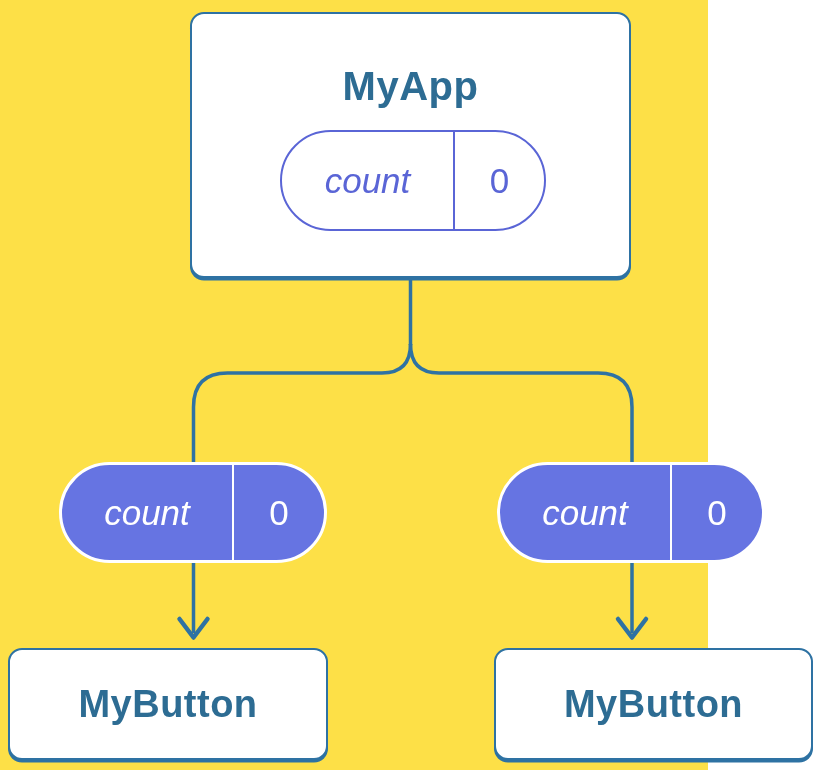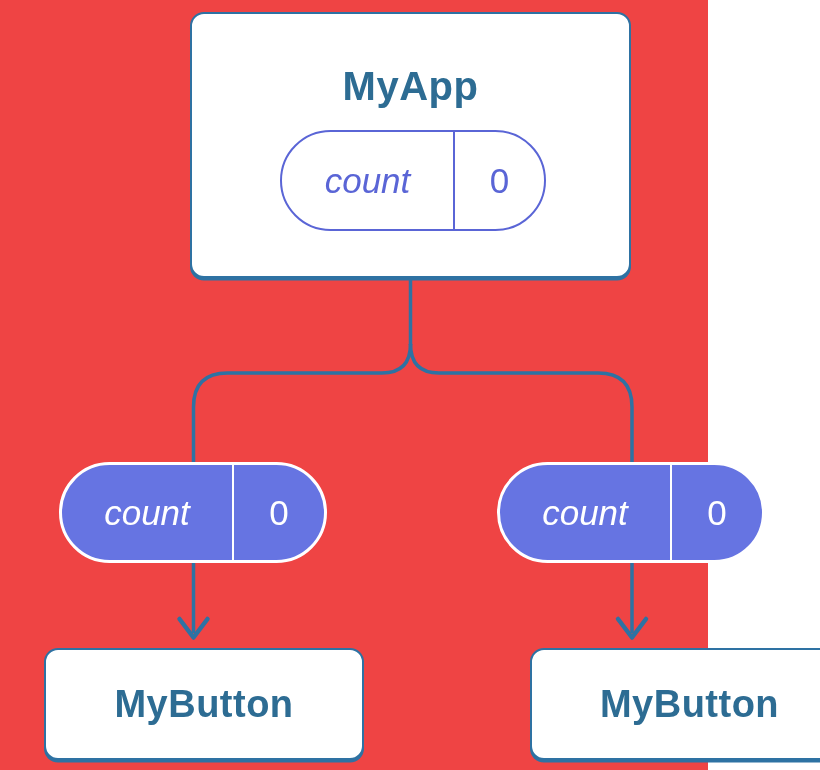--- a/index.html
+++ b/index.html
@@ -1,21 +1,21 @@
 <!DOCTYPE html>
 <html><head>
 <meta charset="utf-8">
 <style>
   * { box-sizing: border-box; margin: 0; padding: 0; }
   html, body { width: 820px; height: 770px; overflow: hidden; }
   .stage {
     position: relative;
     width: 708px;
     height: 770px;
-    background: #ef4444;
+    background: #fde047;
     font-family: "Liberation Sans", sans-serif;
   }
   .connector-svg {
     position: absolute;
     left: 0; top: 0;
     width: 820px; height: 770px;
   }
   .connector-line {
     fill: none;
     stroke: #2E72A3;
@@ -81,21 +81,20 @@
     color: #FFFFFF;
   }
   .pill-filled .pill-name { width: 170px; }
   .pill-filled .pill-value { border-left: 2.5px solid #FFFFFF; }
   .pill-left  { left: 59px;  top: 462px; }
   .pill-right { left: 497px; top: 462px; }
   .card-child {
     display: flex;
     align-items: center;
     justify-content: center;
-    margin-left: 36px;
   }
   .child-left  { left: 8px;   top: 648px; width: 320px; height: 112px; }
   .child-right { left: 494px; top: 648px; width: 319px; height: 112px; }
   .child-title { font-size: 38px; line-height: 38px; }
 </style>
 </head>
 <body>
 
 <div class="stage">
 

